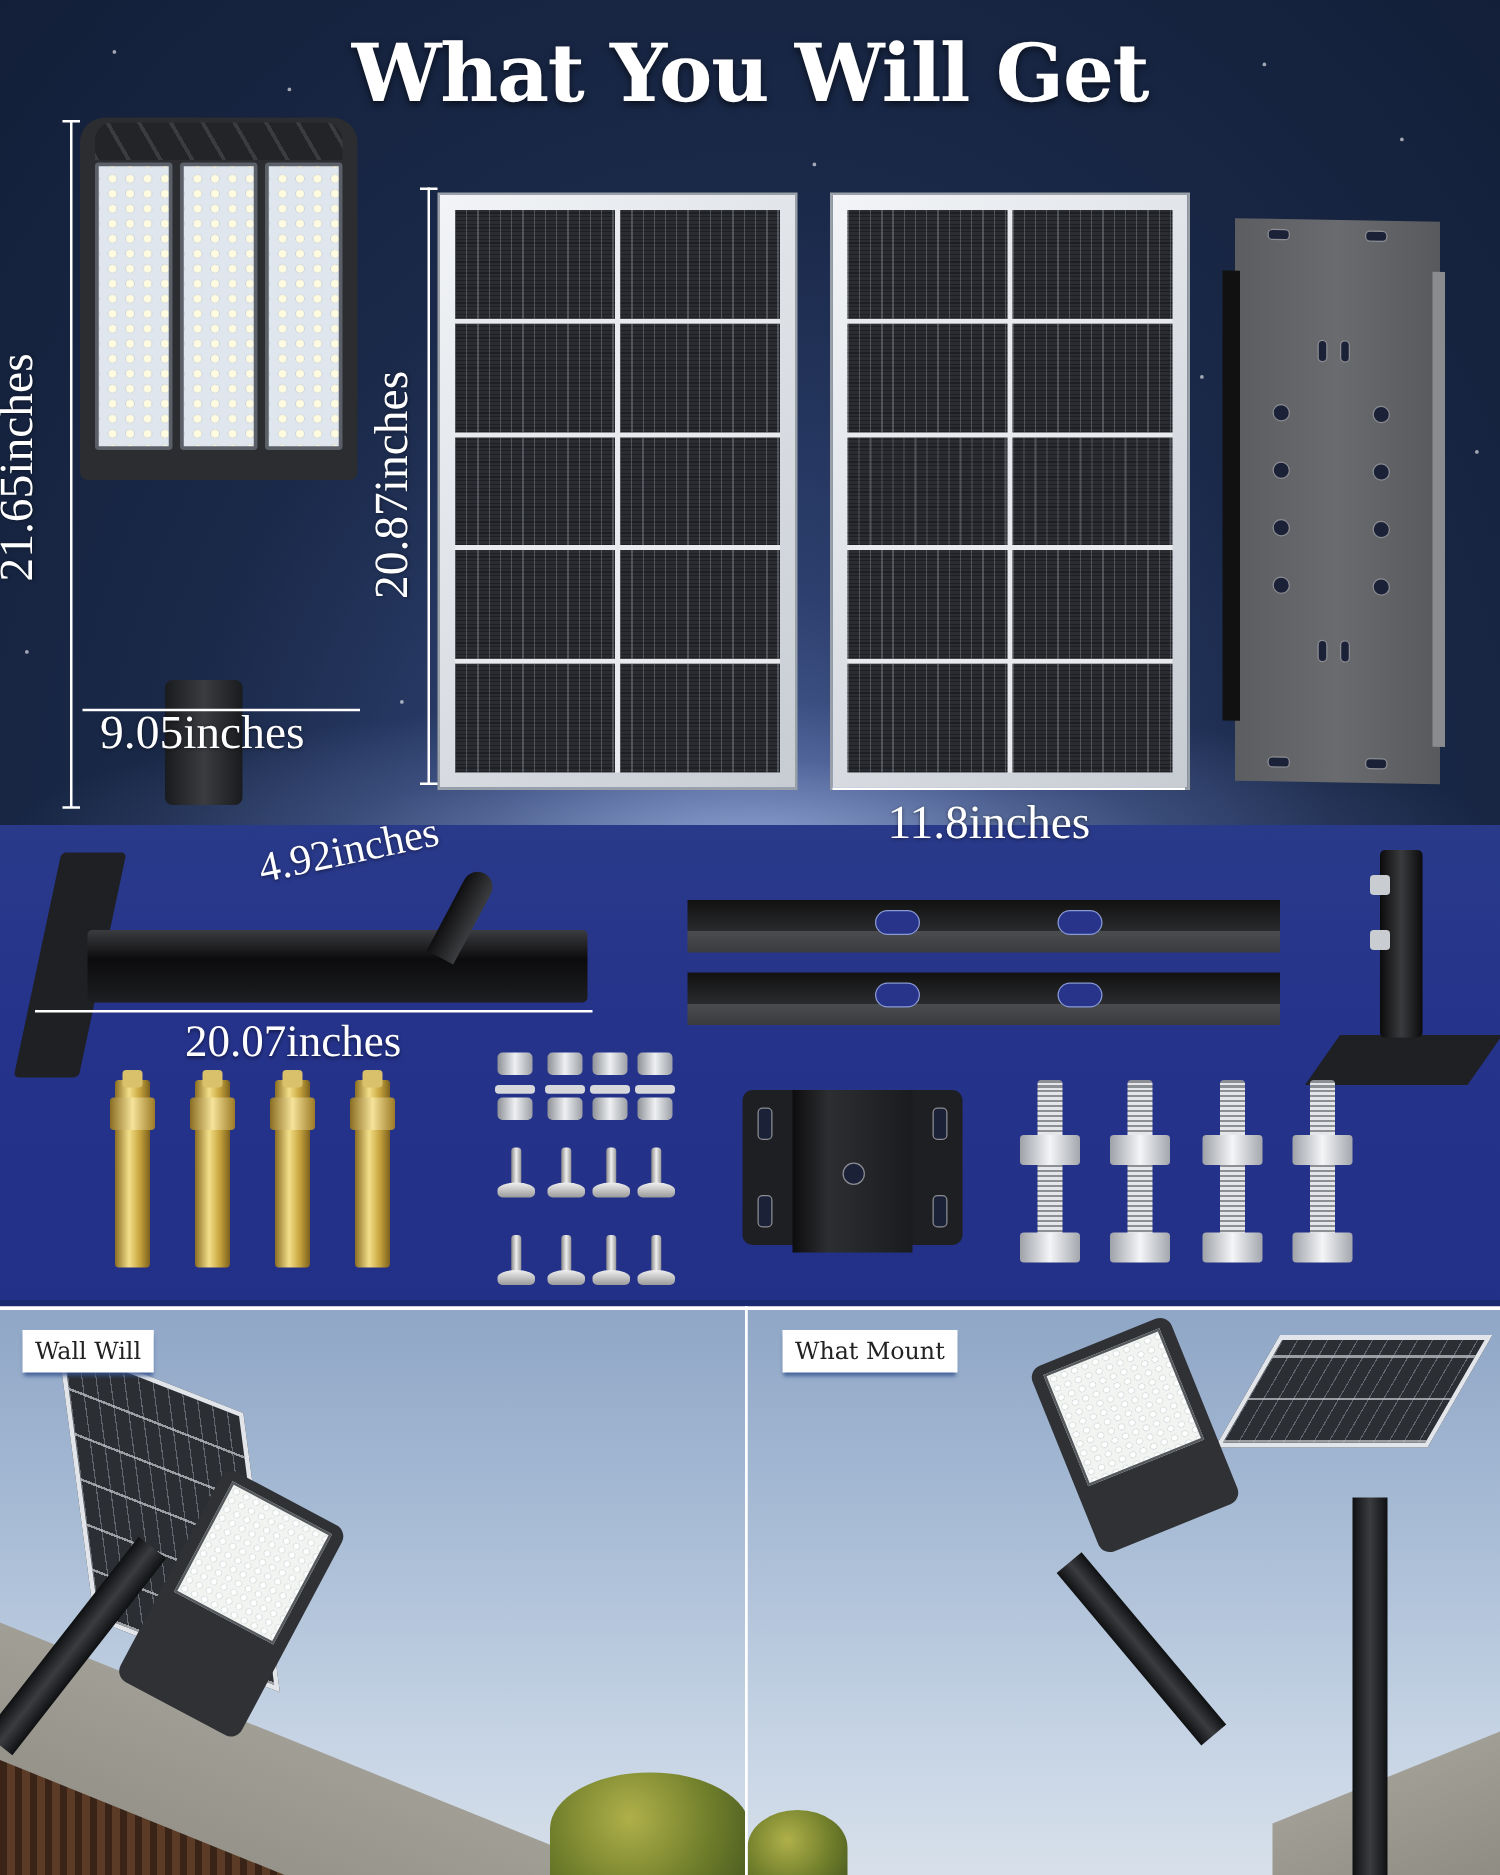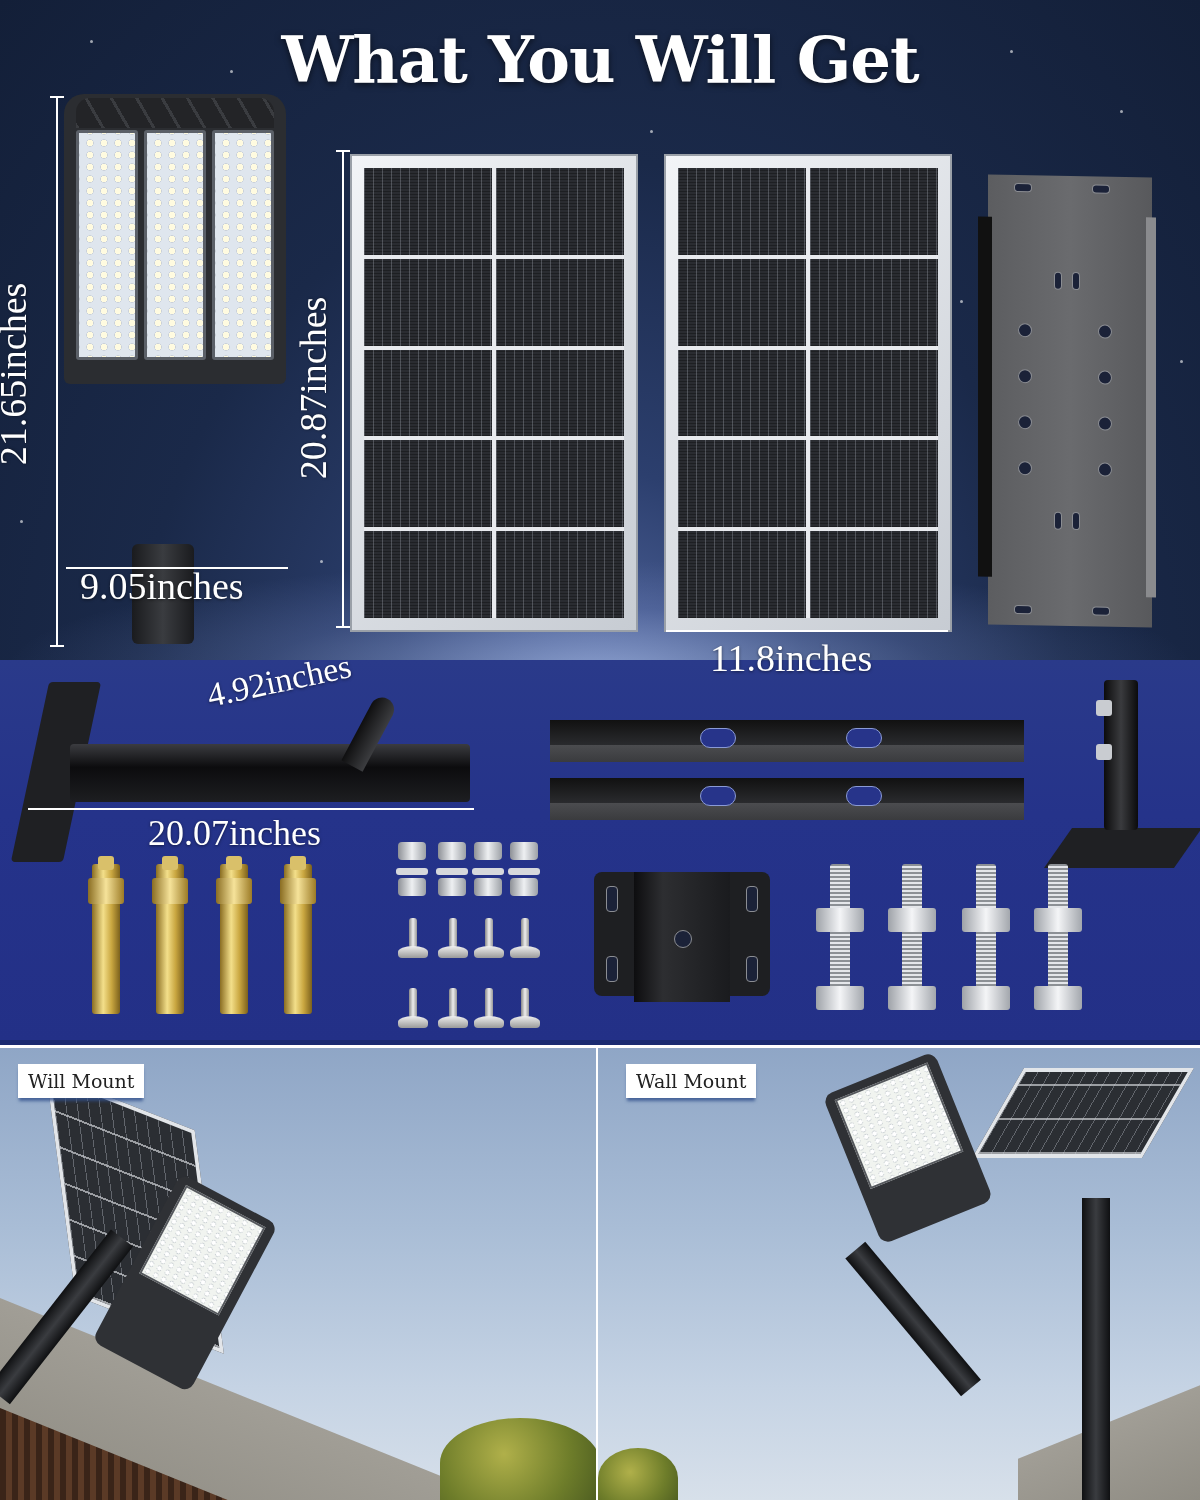--- a/index.html
+++ b/index.html
@@ -316,27 +316,27 @@
 <div class="photos">
   <div class="photo" style="left:0;width:596px">
     <div class="wall" style="left:0;top:250px;width:460px;height:220px;transform:skewY(22deg);transform-origin:left top"></div>
     <div class="roof" style="left:0;top:360px;width:420px;height:120px;transform:skewY(22deg);transform-origin:left top"></div>
     <div class="tree" style="left:440px;top:370px;width:160px;height:90px"></div>
     <div class="mini-panel" style="left:60px;top:60px;width:150px;height:210px;transform:skewY(28deg) rotate(-8deg)"></div>
     <div class="pole" style="left:108px;top:190px;width:28px;height:200px;transform:rotate(38deg);transform-origin:top"></div>
     <div class="mini-lamp" style="left:130px;top:140px;width:110px;height:190px;transform:rotate(28deg)">
       <div class="mini-led" style="left:10px;top:8px;width:90px;height:100px"></div>
     </div>
-    <div class="label" style="left:18px">Will Mount</div>
+    <div class="label" style="left:18px">Wall Will</div>
   </div>
   <div class="photo" style="left:598px;width:602px">
     <div class="wall" style="left:420px;top:330px;width:200px;height:140px;transform:skewY(-22deg);transform-origin:right top"></div>
     <div class="tree" style="left:0;top:400px;width:80px;height:60px"></div>
     <div class="pole" style="left:484px;top:150px;width:28px;height:310px"></div>
     <div class="pole" style="left:360px;top:160px;width:26px;height:180px;transform:rotate(-40deg);transform-origin:bottom"></div>
     <div class="mini-panel" style="left:400px;top:20px;width:170px;height:90px;transform:skewX(-30deg)"></div>
     <div class="mini-lamp" style="left:250px;top:20px;width:120px;height:160px;transform:rotate(-22deg)">
       <div class="mini-led" style="left:10px;top:8px;width:100px;height:96px"></div>
     </div>
-    <div class="label" style="left:28px">Wall Mount</div>
+    <div class="label" style="left:28px">What Mount</div>
   </div>
 </div>
 <div class="divider"></div>
 
 </body></html>

